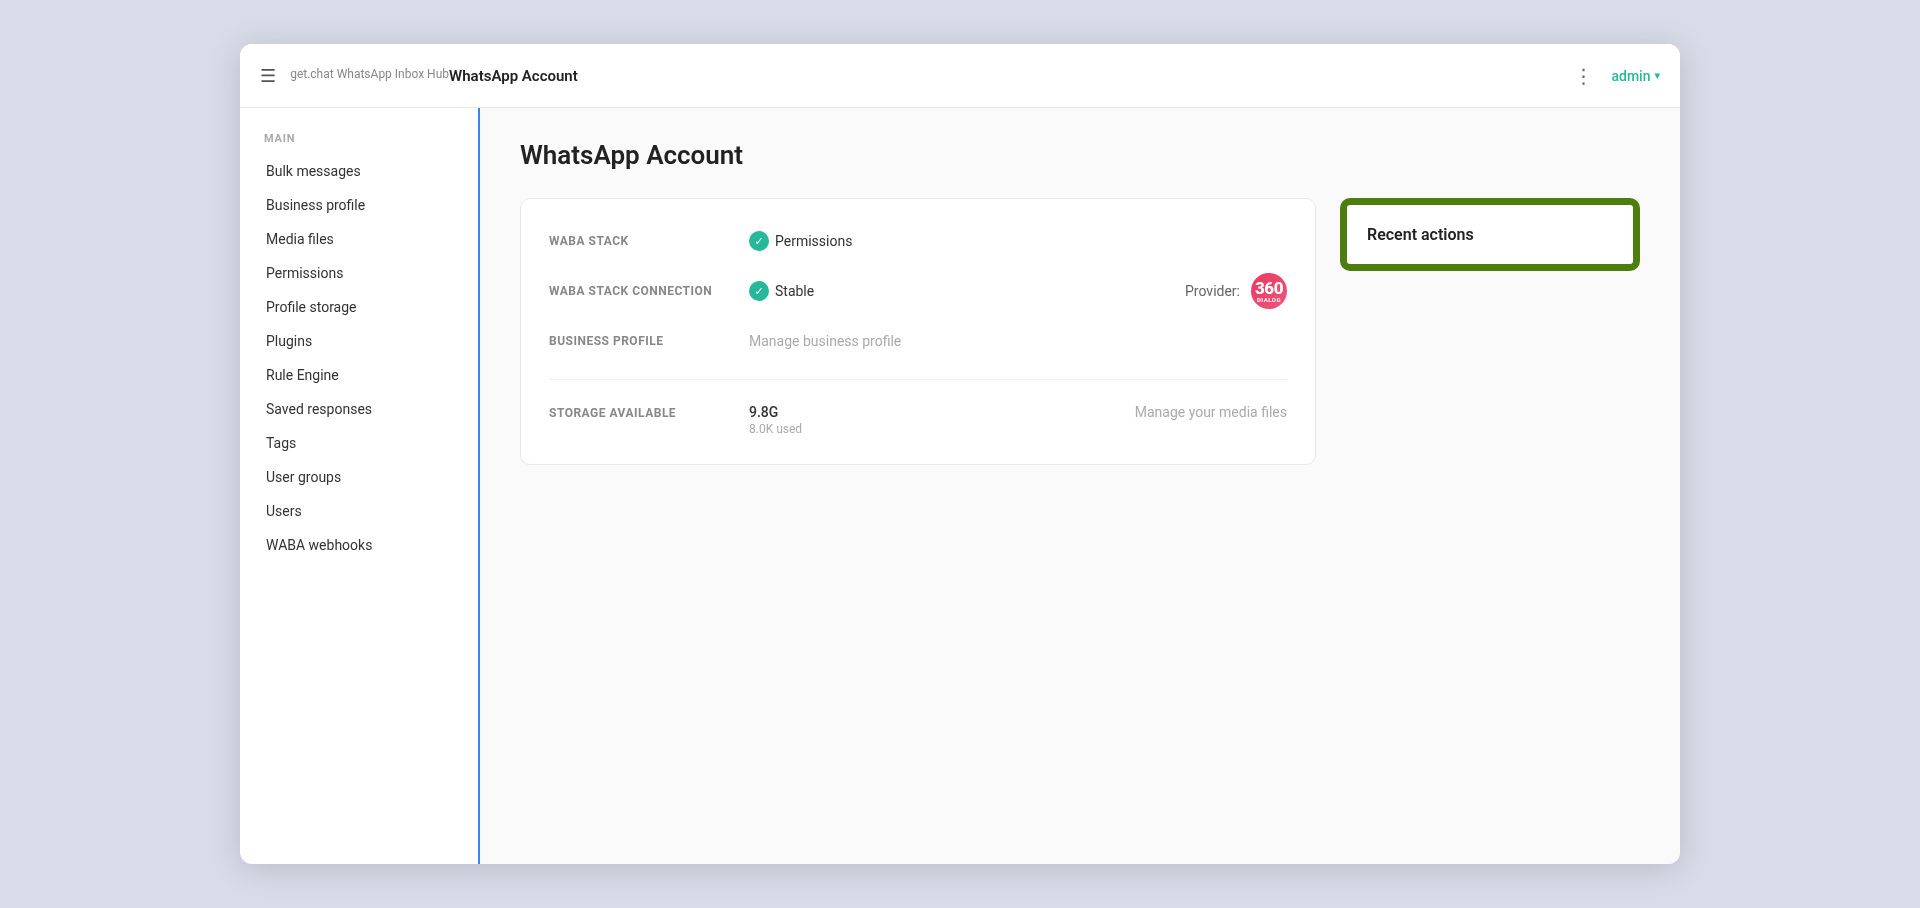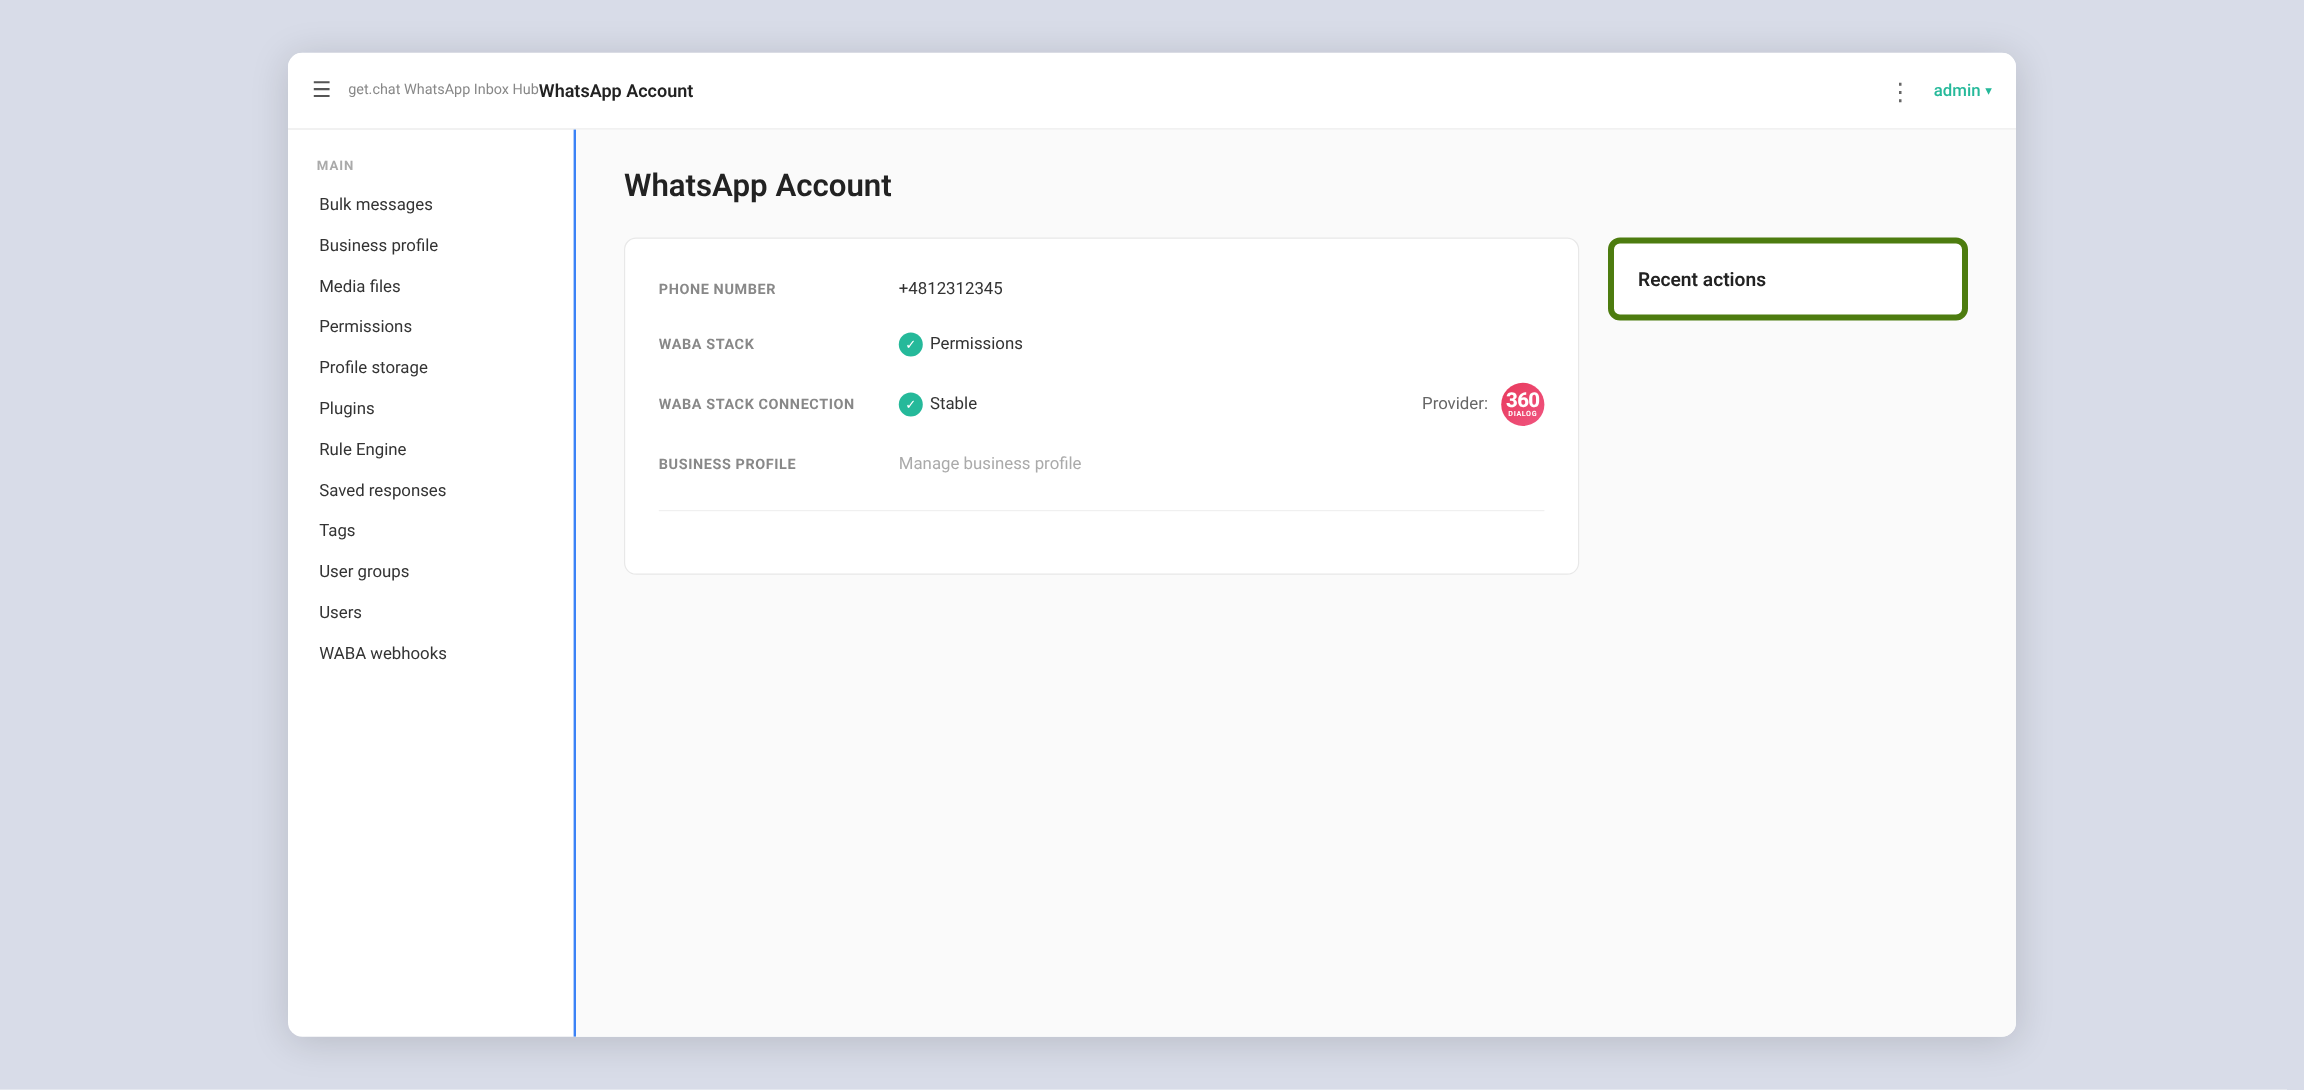--- a/index.html
+++ b/index.html
@@ -265,21 +265,21 @@
       font-size: 13px;
     }
     
     .recent-actions-panel {
       width: 300px;
       flex-shrink: 0;
     }
     .panel-card {
       background: #fff;
       border-radius: 10px;
-      border: 5px solid #4d7c0f;
+      border: 7px solid #4d7c0f;
       padding: 20px;
     }
     .panel-title {
       font-size: 16px;
       font-weight: 600;
       color: #222;
     }
   </style>
 </head>
 <body>
@@ -322,24 +322,20 @@
 
     <div class="main-content">
       <div class="page-title">WhatsApp Account</div>
 
       <div class="content-grid">
 
         <div class="account-card">
 
           <div class="info-section">
 
-            <div class="info-row">
-              <span class="info-label">PHONE NUMBER</span>
-              <span class="info-value">+4812312345</span>
-            </div>
 
             <div class="info-row">
               <span class="info-label">WABA Stack</span>
               <span class="info-value">
                 <span class="status-badge">
                   <span class="status-icon">✓</span>
                   <span>Permissions</span>
                 </span>
               </span>
             </div>
@@ -364,20 +360,30 @@
             </div>
 
             <div class="info-row">
               <span class="info-label">Business Profile</span>
               <span class="info-value muted">Manage business profile</span>
             </div>
           </div>
 
           <div class="metrics-section">
 
+            <div class="metric-row">
+              <span class="metric-label">Storage available</span>
+              <div class="metric-value-block">
+                <span class="metric-main-value">9.8G</span>
+                <span class="metric-sub-value">8.0K used</span>
+              </div>
+              <span class="metric-action">
+                <span>Manage your media files</span>
+              </span>
+            </div>
 
           </div>
         </div>
 
         <div class="recent-actions-panel">
           <div class="panel-card">
             <span class="panel-title">Recent actions</span>
           </div>
         </div>
       </div>

